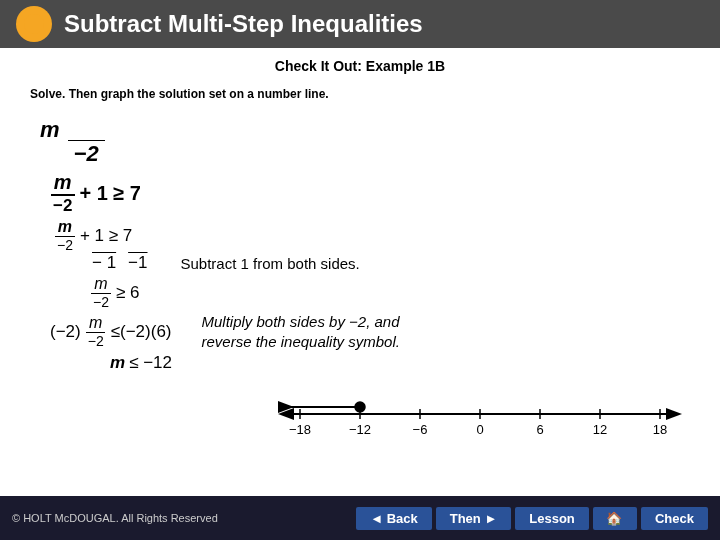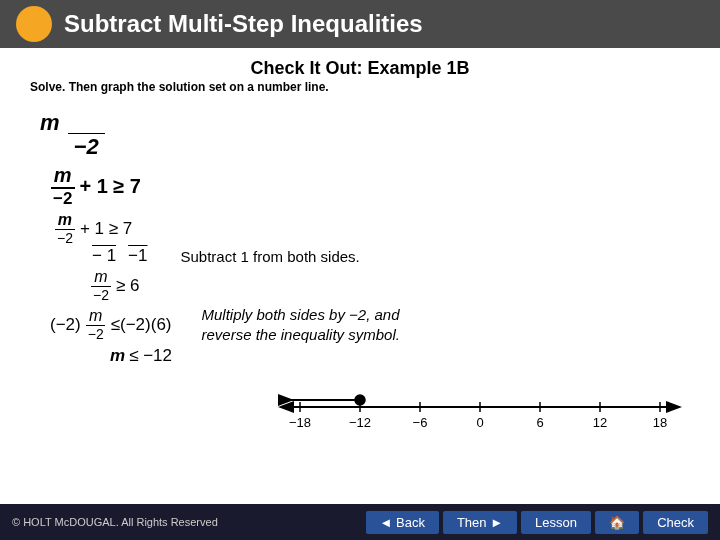--- a/index.html
+++ b/index.html
@@ -39,22 +39,23 @@
       font-weight: bold;
     }
 
     
     .main {
       padding: 10px 30px 10px 30px;
     }
 
     .section-title {
       text-align: center;
-      font-size: 18px;
-      font-weight: bold;
+      font-size: 14px;
+      font-weight: bold;
+      margin-bottom: 12px;
       color: #000;
     }
 
     .problem-statement {
       font-size: 12px;
       font-weight: bold;
       margin-bottom: 14px;
       color: #000;
       line-height: 1.4;
     }
@@ -99,21 +100,21 @@
       margin: 10px 0 8px 0;
       position: relative;
     }
 
     
     .footer {
       position: absolute;
       bottom: 0;
       left: 0;
       right: 0;
-      height: 36px;
+      height: 44px;
       background: #1a1a2e;
       display: flex;
       align-items: center;
       justify-content: space-between;
       padding: 0 12px;
     }
 
     .footer-left {
       color: #ccc;
       font-size: 11px;
@@ -125,21 +126,21 @@
     }
 
     .footer-btn {
       background: #2a5298;
       color: #fff;
       border: none;
       padding: 4px 14px;
       font-size: 13px;
       cursor: pointer;
       border-radius: 2px;
-      font-weight: normal;
+      font-weight: bold;
     }
 
     .footer-btn.nav-btn {
       background: #2a5298;
     }
 
     .footer-btn.lesson-btn {
       background: #2a5298;
     }
 

